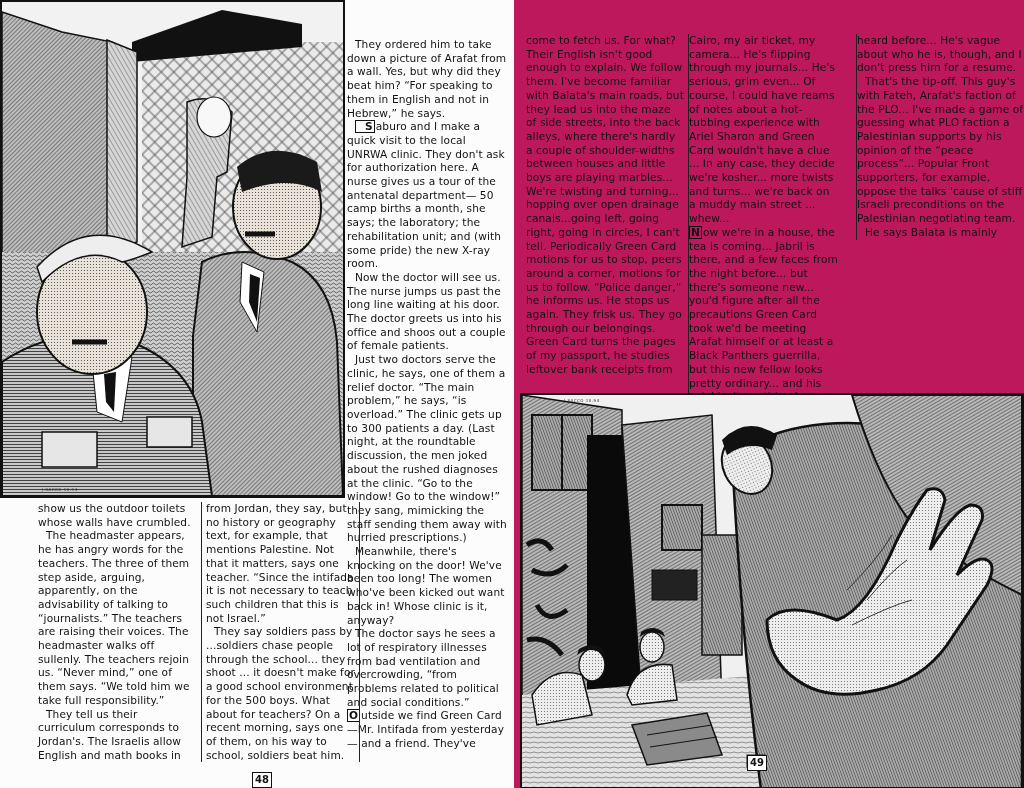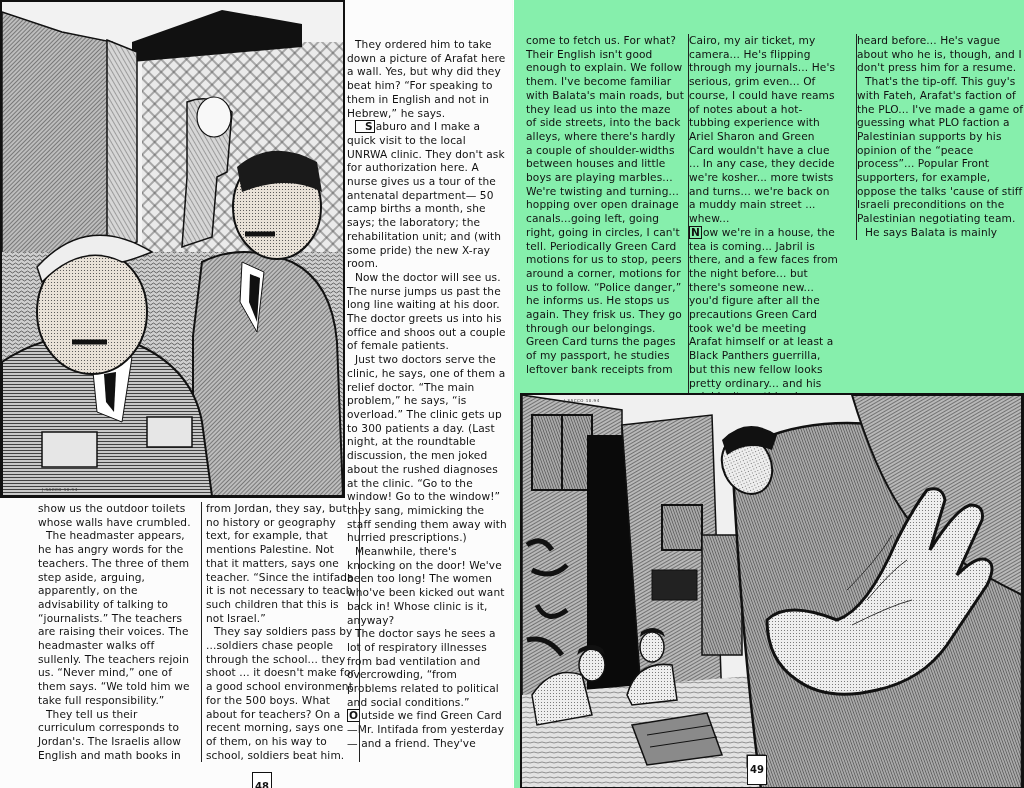--- a/index.html
+++ b/index.html
@@ -4,35 +4,35 @@
 <style>
   html, body { margin: 0; padding: 0; }
   body {
     width: 1024px; height: 788px; position: relative; overflow: hidden;
     background: #ffffff;
     font-family: "DejaVu Sans", sans-serif;
     color: #111;
   }
   .page { position: absolute; top: 0; height: 788px; background: #fff; }
   .page-left { left: 0; width: 512px; background: #fcfcfc; }
-  .page-right { left: 514px; width: 510px; background: #86efac; }
+  .page-right { left: 514px; width: 510px; background: #be185d; }
   .gutter { position: absolute; left: 510px; top: 0; width: 6px; height: 788px;
     background: linear-gradient(90deg, #e8e8e8, #ffffff 60%, #f4f4f4); }
 
   .panel { position: absolute; border: 2px solid #111; overflow: hidden; background: #ddd; }
   .panel svg { display: block; width: 100%; height: 100%; }
 
   .col { position: absolute; font-size: 10.6px; line-height: 13.7px; letter-spacing: 0.1px; }
   .col p { margin: 0; text-indent: 8px; }
   .col p.noindent { text-indent: 0; }
   .col.rule-left { border-left: 1.5px solid #222; }
   .col.rule-right { border-right: 1.5px solid #222; padding-right: 3px; margin-left: 18px; }
   .dropcap { display: inline-block; border: 1.3px solid #111; padding: 0 1px; line-height: 11px; margin-right: 1px; font-weight: bold; }
 
-  .pagenum { position: absolute; font-size: 10px; font-weight: bold; border: 1.3px solid #111; padding: 8px 2px; line-height: 12px; background: #fff; }
+  .pagenum { position: absolute; font-size: 10px; font-weight: bold; border: 1.3px solid #111; padding: 1px 2px; line-height: 12px; background: #fff; }
   .signature { position: absolute; font-size: 4px; color: #333; letter-spacing: 0.5px; }
 </style>
 </head>
 <body>
 
 <div class="gutter"></div>
 
 <div class="page page-left">
 
   <div class="panel" style="left:0; top:0; width:341px; height:494px;">
@@ -89,21 +89,21 @@
       <rect x="40" y="430" width="55" height="35" fill="#e6e6e6" stroke="#111" stroke-width="1.5"></rect>
       <rect x="145" y="415" width="45" height="30" fill="#e6e6e6" stroke="#111" stroke-width="1.5"></rect>
       <ellipse cx="90" cy="310" rx="55" ry="62" fill="url(#dots)" stroke="#111" stroke-width="2"></ellipse>
       <path d="M35 265 q50 -55 115 -15 q-20 8 -30 10 q-40 -20 -80 20 z" fill="#eee" stroke="#111" stroke-width="1.5"></path>
       <path d="M70 340 h35" stroke="#111" stroke-width="5"></path>
     </svg>
     <span class="signature" style="left:40px; bottom:4px;">J.SACCO 10.94</span>
   </div>
 
   <div class="col" style="left:347px; top:38px; width:160px;">
-    <p>They ordered him to take down a picture of Arafat here a wall. Yes, but why did they beat him? “For speaking to them in English and not in Hebrew,” he says.</p>
+    <p>They ordered him to take down a picture of Arafat from a wall. Yes, but why did they beat him? “For speaking to them in English and not in Hebrew,” he says.</p>
     <p><span class="dropcap">S</span><span>aburo and I make a quick visit to the local UNRWA clinic. They don't ask for authorization here. A nurse gives us a tour of the antenatal department— 50 camp births a month, she says; the laboratory; the rehabilitation unit; and (with some pride) the new X-ray room.</span></p>
     <p>Now the doctor will see us. The nurse jumps us past the long line waiting at his door. The doctor greets us into his office and shoos out a couple of female patients.</p>
     <p>Just two doctors serve the clinic, he says, one of them a relief doctor. “The main problem,” he says, “is overload.” The clinic gets up to 300 patients a day. (Last night, at the roundtable discussion, the men joked about the rushed diagnoses at the clinic. “Go to the window! Go to the window!” they sang, mimicking the staff sending them away with hurried prescriptions.)</p>
     <p>Meanwhile, there's knocking on the door! We've been too long! The women who've been kicked out want back in! Whose clinic is it, anyway?</p>
     <p>The doctor says he sees a lot of respiratory illnesses from bad ventilation and overcrowding, “from problems related to political and social conditions.”</p>
     <p class="noindent"><span class="dropcap">O</span><span>utside we find Green Card —Mr. Intifada from yesterday— and a friend. They've</span></p>
   </div>
 
   <div class="col rule-right" style="left:20px; top:502px; width:160px;">
     <p class="noindent">show us the outdoor toilets whose walls have crumbled.</p>

